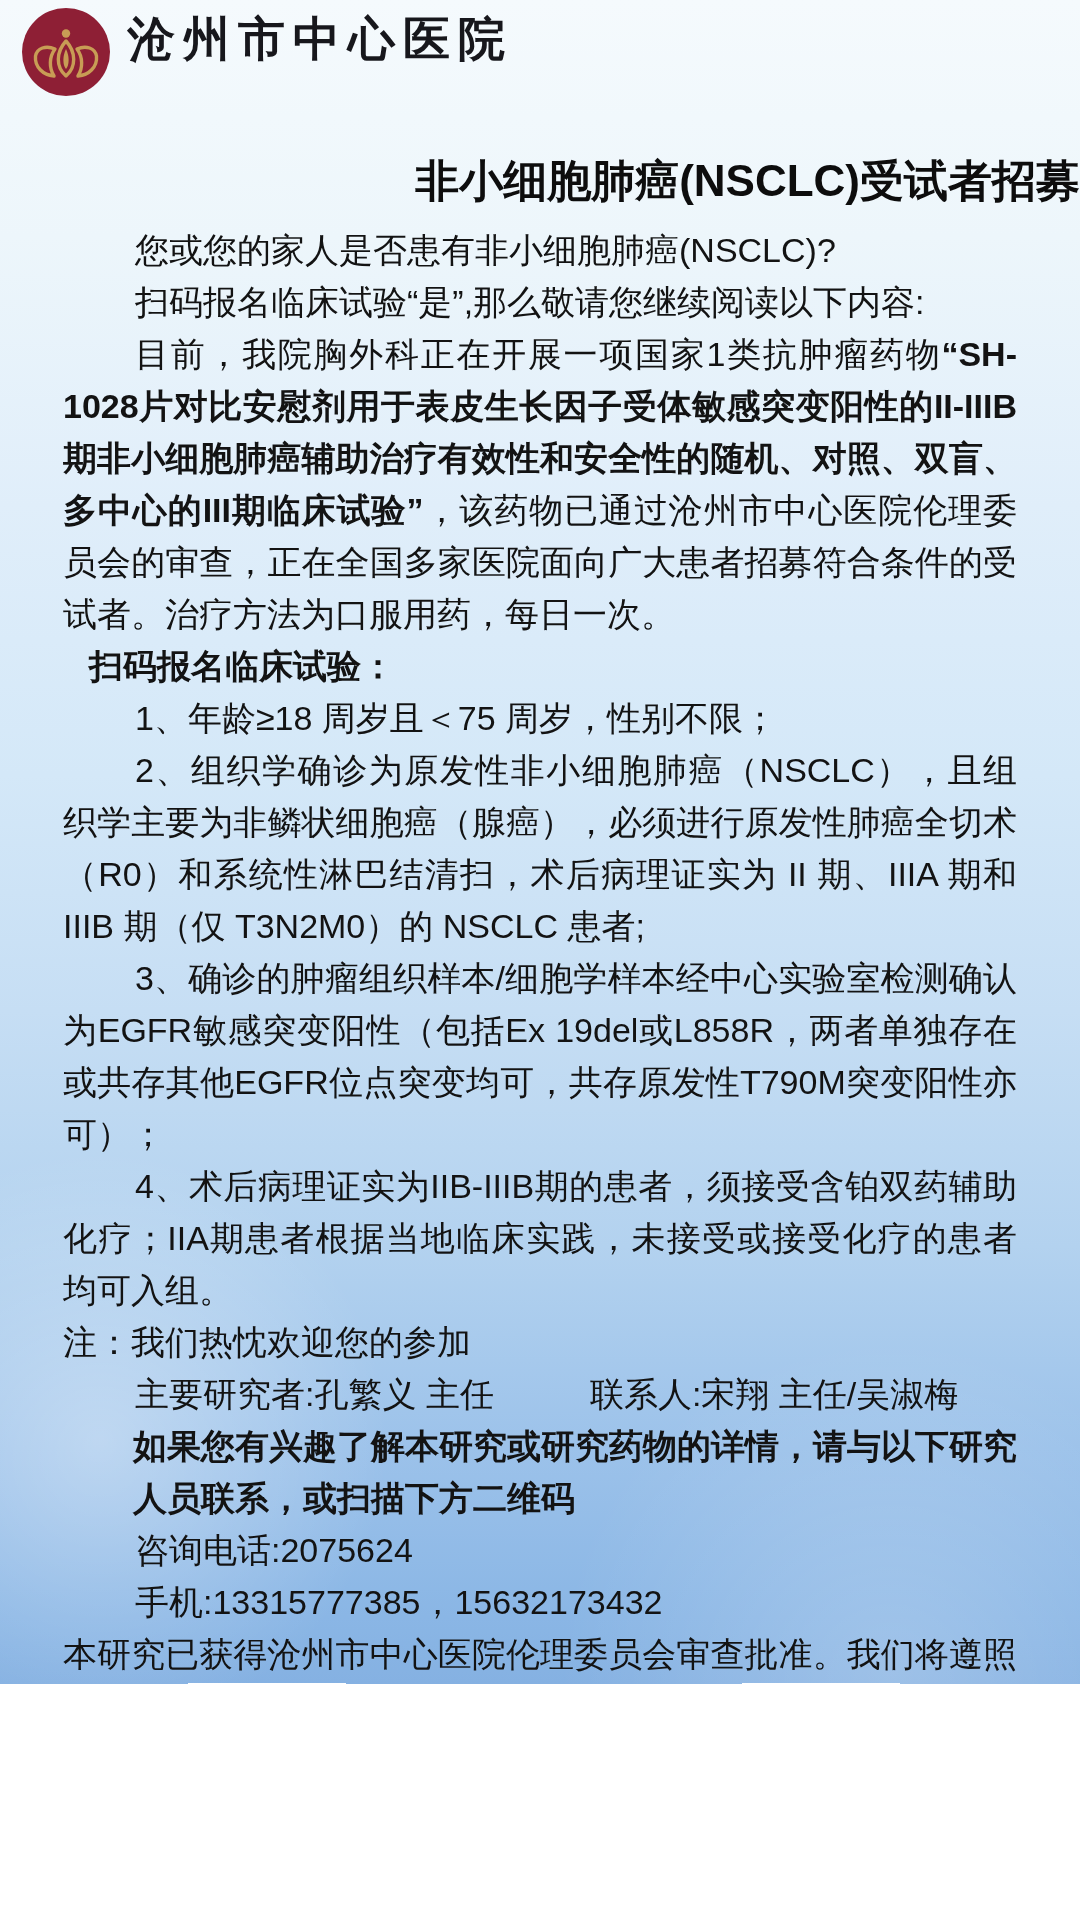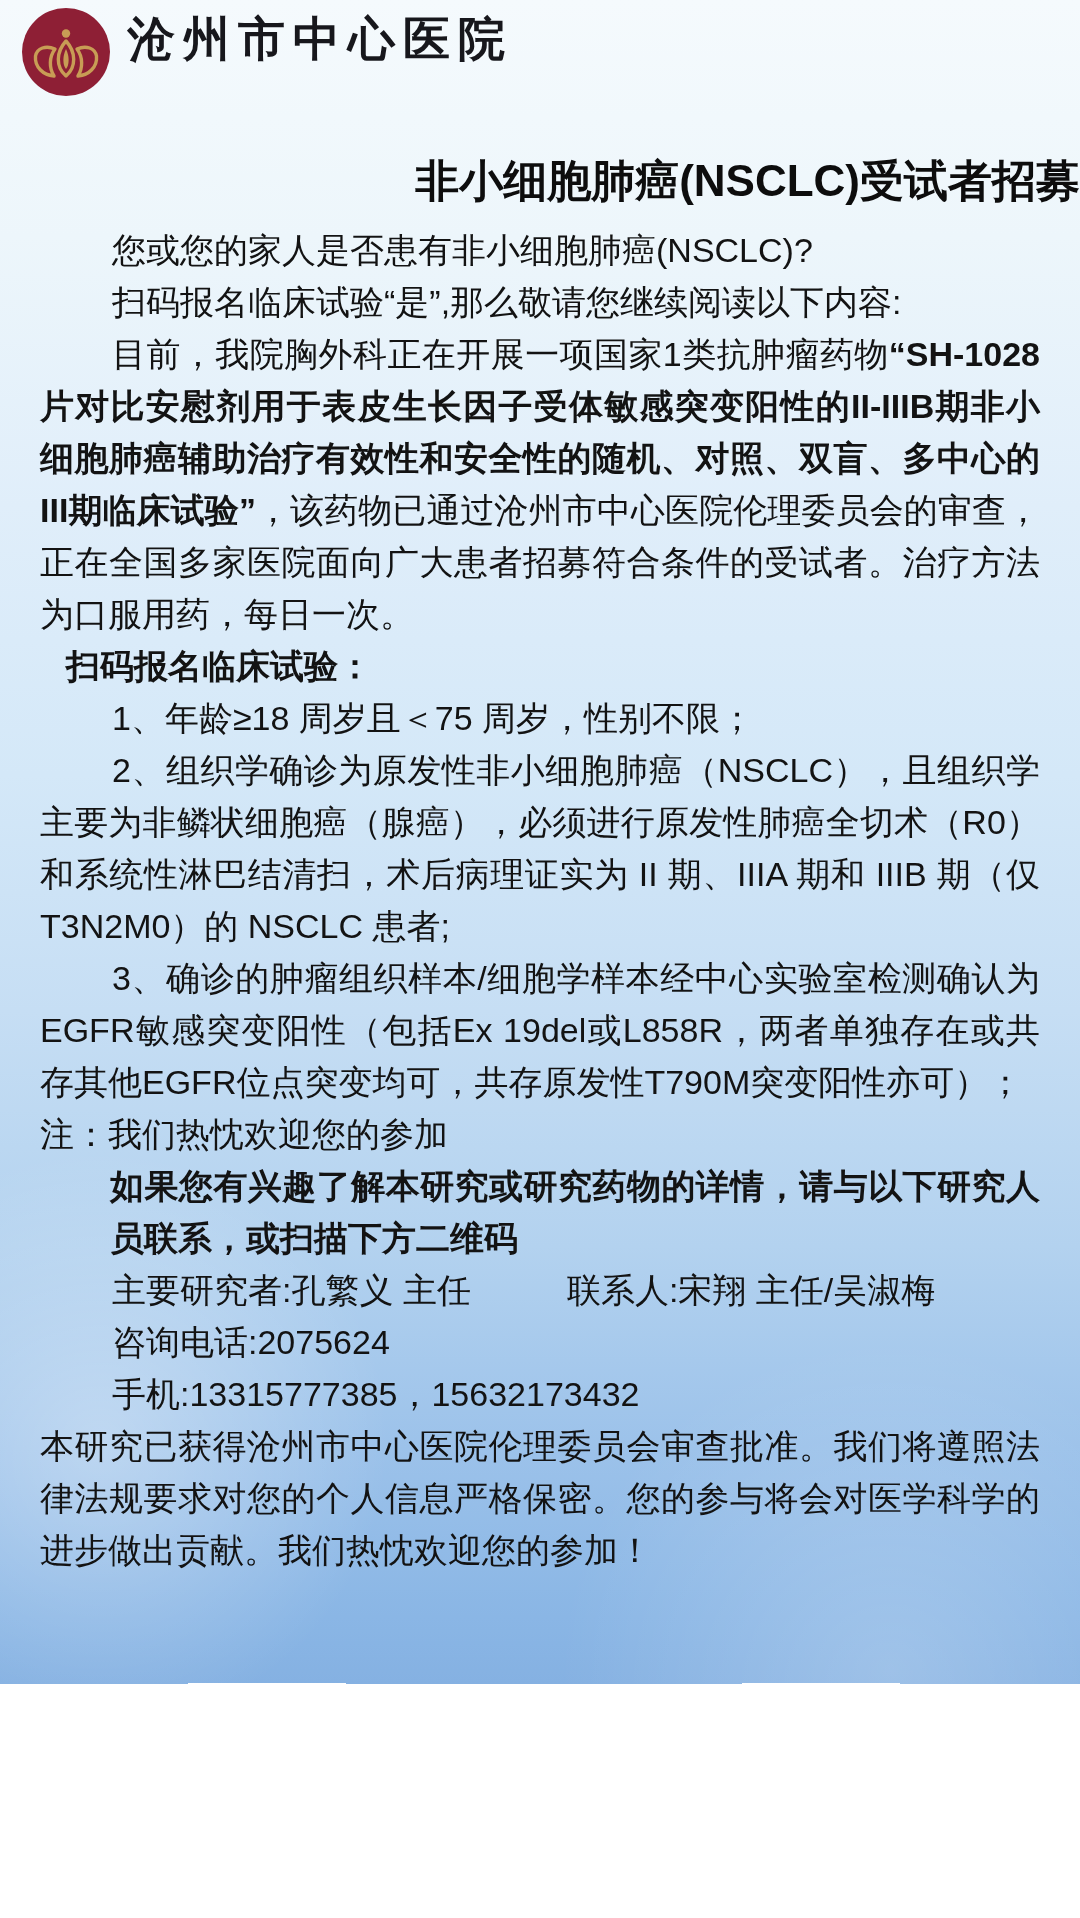--- a/index.html
+++ b/index.html
@@ -36,21 +36,21 @@
   }
 
   
   .title{
     margin-top:44px;text-align:right;
     font-size:44px;font-weight:700;line-height:58px;color:#0d0d0d;
   }
 
   
   .content{
-    margin-top:14px;padding:0 40px;height:1456px;overflow:hidden;
+    margin-top:14px;padding:0 63px;height:1456px;overflow:hidden;
     font-size:34px;line-height:52px;text-align:justify;
   }
   .para{margin:0;}
   .para.indent{text-indent:72px;}
   .para.small-indent{text-indent:26px;}
   .para.flush{text-indent:0;}
   .para.block-indent{margin-left:70px;text-indent:0;}
   .seg{font-weight:400;}
   .seg.bold{font-weight:700;}
   .seg.gap-before{margin-left:96px;}
@@ -96,23 +96,24 @@
     <div class="title">非小细胞肺癌(NSCLC)受试者招募</div>
 
     <div class="content">
         <div class="para indent"><span class="seg">您或您的家人是否患有非小细胞肺癌(NSCLC)?</span></div>
         <div class="para indent"><span class="seg">扫码报名临床试验“是”,那么敬请您继续阅读以下内容:</span></div>
         <div class="para indent"><span class="seg">目前，我院胸外科正在开展一项国家1类抗肿瘤药物</span><span class="seg bold">“SH-1028片对比安慰剂用于表皮生长因子受体敏感突变阳性的II-IIIB期非小细胞肺癌辅助治疗有效性和安全性的随机、对照、双盲、多中心的III期临床试验”</span><span class="seg">，该药物已通过沧州市中心医院伦理委员会的审查，正在全国多家医院面向广大患者招募符合条件的受试者。治疗方法为口服用药，每日一次。</span></div>
         <div class="para small-indent"><span class="seg bold">扫码报名临床试验：</span></div>
         <div class="para indent"><span class="seg">1、年龄≥18 周岁且＜75 周岁，性别不限；</span></div>
         <div class="para indent"><span class="seg">2、组织学确诊为原发性非小细胞肺癌（NSCLC），且组织学主要为非鳞状细胞癌（腺癌），必须进行原发性肺癌全切术（R0）和系统性淋巴结清扫，术后病理证实为 II 期、IIIA 期和 IIIB 期（仅 T3N2M0）的 NSCLC 患者;</span></div>
         <div class="para indent"><span class="seg">3、确诊的肿瘤组织样本/细胞学样本经中心实验室检测确认为EGFR敏感突变阳性（包括Ex 19del或L858R，两者单独存在或共存其他EGFR位点突变均可，共存原发性T790M突变阳性亦可）；</span></div>
+        <div class="para indent"><span class="seg">4、术后病理证实为IIB-IIIB期的患者，须接受含铂双药辅助化疗；IIA期患者根据当地临床实践，未接受或接受化疗的患者均可入组。</span></div>
         <div class="para flush"><span class="seg">注：我们热忱欢迎您的参加</span></div>
+        <div class="para indent"><span class="seg">主要研究者:孔繁义 主任</span><span class="seg gap-before">联系人:宋翔 主任/吴淑梅</span></div>
         <div class="para block-indent"><span class="seg bold">如果您有兴趣了解本研究或研究药物的详情，请与以下研究人员联系，或扫描下方二维码</span></div>
-        <div class="para indent"><span class="seg">主要研究者:孔繁义 主任</span><span class="seg gap-before">联系人:宋翔 主任/吴淑梅</span></div>
         <div class="para indent"><span class="seg">咨询电话:2075624</span></div>
         <div class="para indent"><span class="seg">手机:13315777385，15632173432</span></div>
         <div class="para flush"><span class="seg">本研究已获得沧州市中心医院伦理委员会审查批准。我们将遵照法律法规要求对您的个人信息严格保密。您的参与将会对医学科学的进步做出贡献。我们热忱欢迎您的参加！</span></div>
       </div>
 
     <div class="footer">
       <div class="qr-box qr-left">
         <svg width="134" height="134" id="qr-left-svg">
             <rect x="0" y="0" width="44.66666666666667" height="44.66666666666667" fill="#111111"></rect>
             <rect x="6.380952380952381" y="6.380952380952381" width="31.904761904761905" height="31.904761904761905" fill="#ffffff"></rect>

